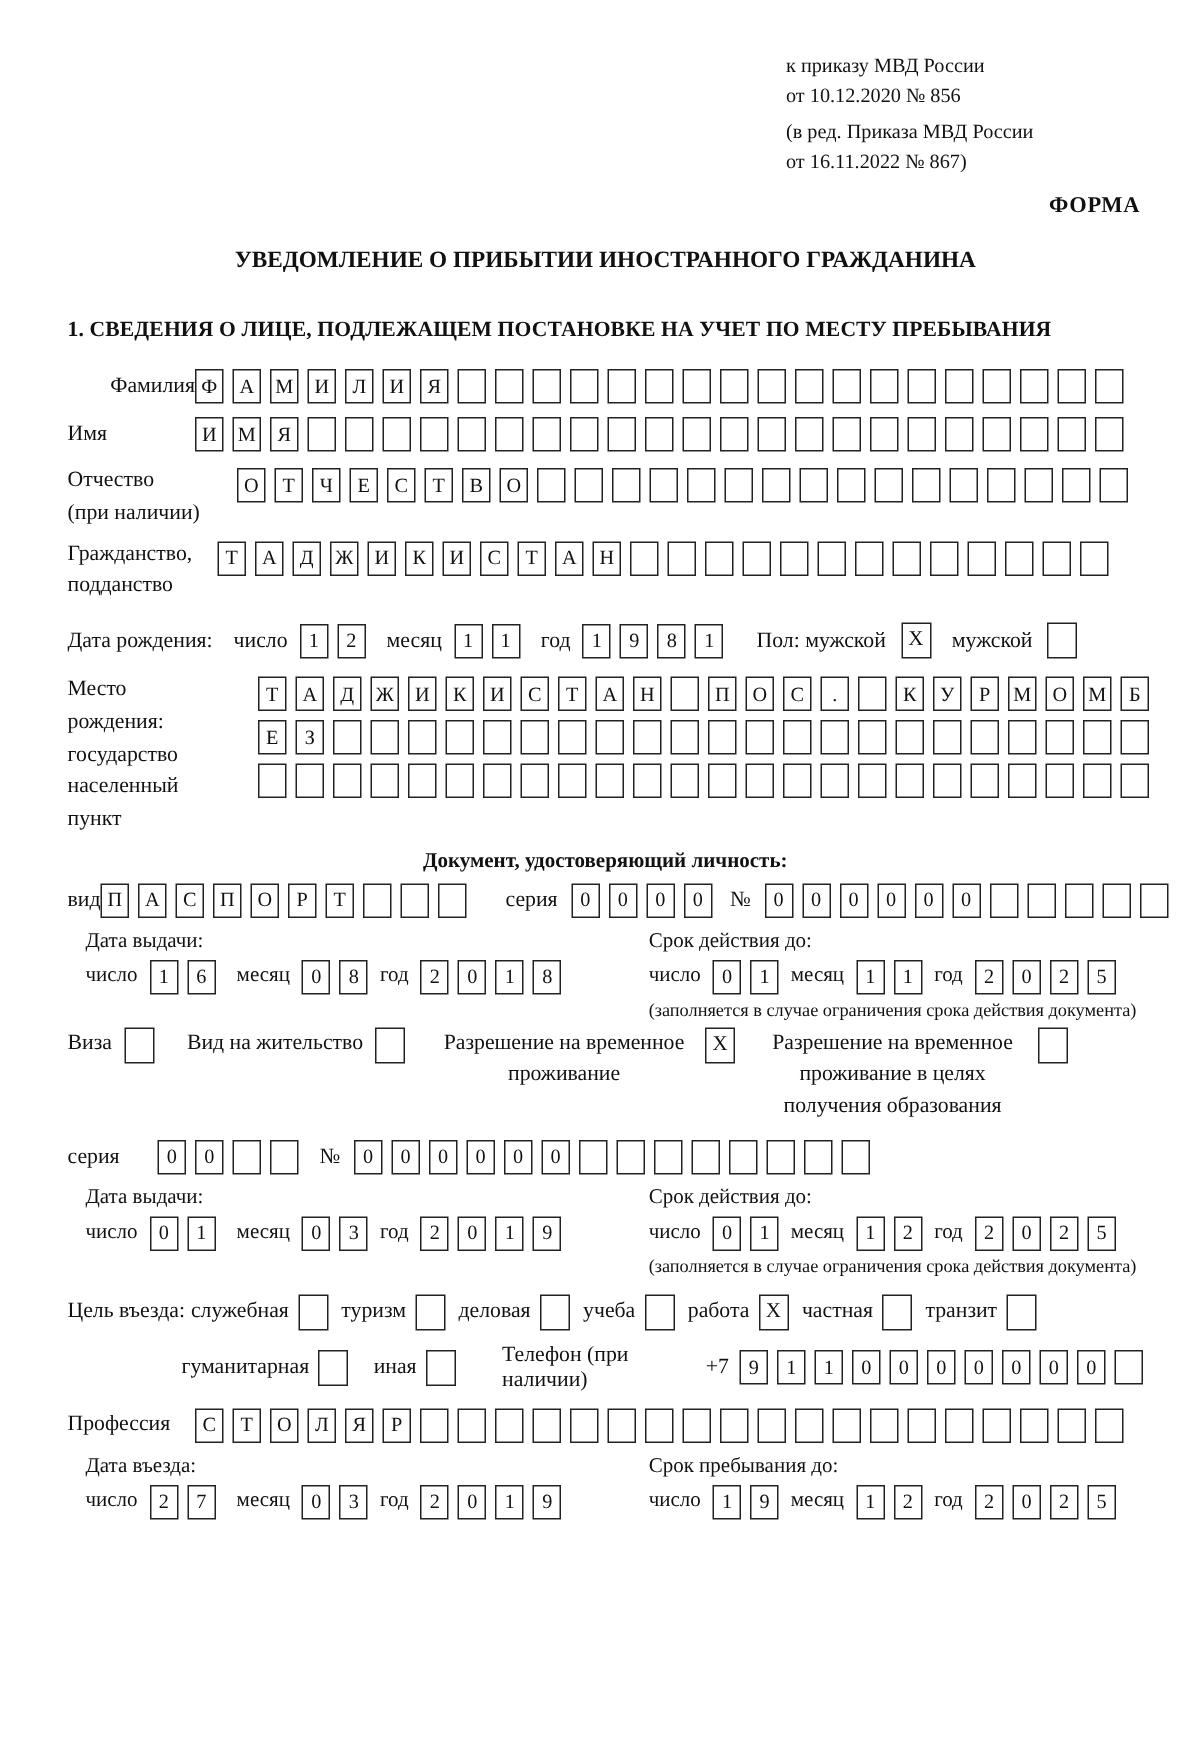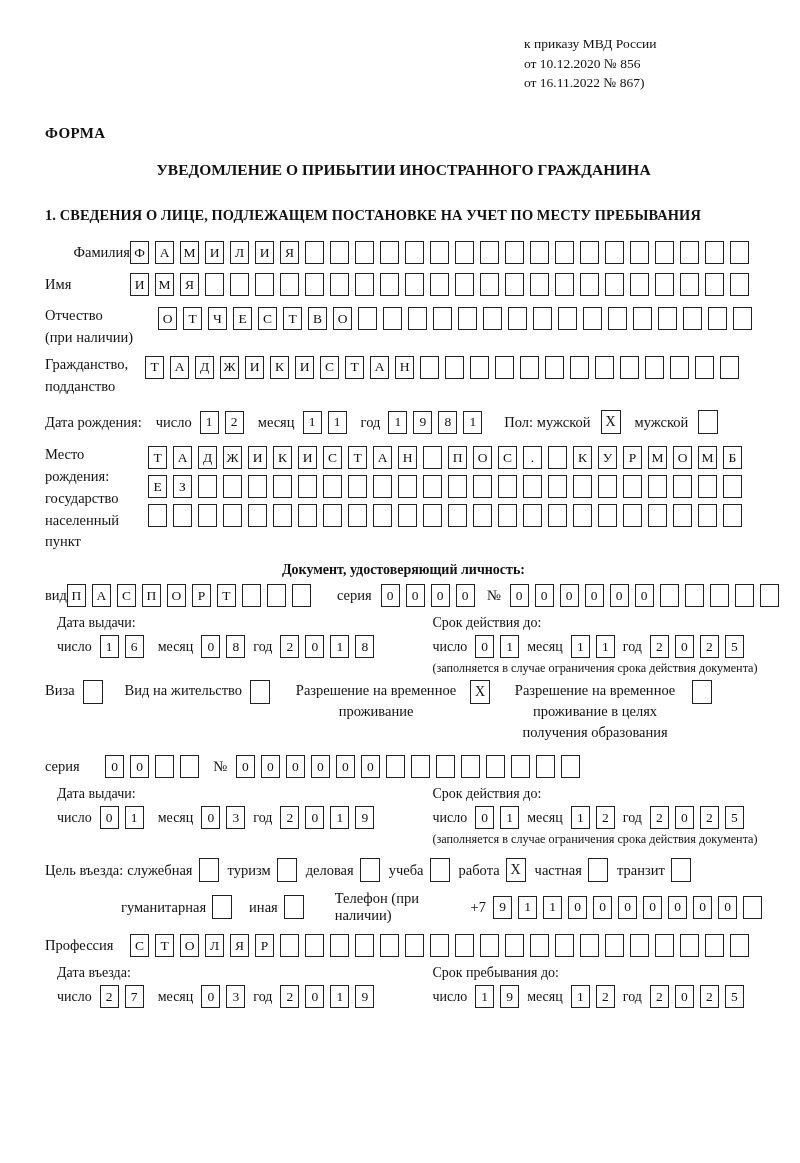--- a/index.html
+++ b/index.html
@@ -6,21 +6,21 @@
   .page{
     position:relative;width:800px;height:1163px;box-sizing:border-box;
     padding:34px 38px 16px 45px;
     font-family:"Liberation Serif","DejaVu Serif",serif;color:#111;
     overflow:hidden;background:#fff;
   }
   
   .hdr{display:flex;justify-content:flex-end;}
   .hdr-block{width:238px;font-size:13.5px;line-height:1.45;}
   .hdr-block .l4{margin-top:5px;}
-  .forma{font-weight:bold;font-size:15px;margin-top:32px;padding-right:2px;letter-spacing:.4px;}
+  .forma{text-align:right;font-weight:bold;font-size:15px;margin-top:12px;padding-right:2px;letter-spacing:.4px;}
   
   .title{text-align:center;font-weight:bold;font-size:15.5px;line-height:1.6;margin-top:16px;}
   .blank-line{display:inline-block;width:56px;border-bottom:2px solid #3a3a3a;margin-left:10px;}
   .sec-h{font-weight:bold;font-size:14.4px;margin-top:25px;letter-spacing:.1px;}
   
   .row{display:flex;align-items:center;margin-top:7px;}
   .row-top{align-items:flex-start;}
   .lbl{font-size:14.5px;flex-shrink:0;line-height:1.5;}
   .w85{width:85px;} .w113{width:113px;} .w100{width:100px;} .w103{width:103px;}
   .cells{display:flex;gap:6px;flex-shrink:0;}
@@ -76,20 +76,21 @@
 </style>
 </head>
 <body>
 
 <div class="page">
 
   <div class="hdr">
     <div class="hdr-block">
       <div>к приказу МВД России</div>
       <div>от 10.12.2020 № 856</div>
+      <div class="l4">(в ред. Приказа МВД России</div>
       <div>от 16.11.2022 № 867)</div>
     </div>
   </div>
   <div class="forma">ФОРМА</div>
 
   <div class="title">
     <div>УВЕДОМЛЕНИЕ О ПРИБЫТИИ ИНОСТРАННОГО ГРАЖДАНИНА</div>
   </div>
 
   <div class="sec-h">1. СВЕДЕНИЯ О ЛИЦЕ, ПОДЛЕЖАЩЕМ ПОСТАНОВКЕ НА УЧЕТ ПО МЕСТУ ПРЕБЫВАНИЯ</div>
@@ -240,21 +241,21 @@
         <span class="cell">9</span>
         <span class="cell">8</span>
         <span class="cell">1</span>
       </span>
     <span class="sex"><span>Пол:</span>&nbsp;<span>мужской</span></span>
     <span class="checkbox sexbox">X</span>
     <span>мужской</span>
     <span class="checkbox sexbox"></span>
   </div>
 
-  <div class="row row-top" style="margin-top:10px;">
+  <div class="row row-top" style="margin-top:10px;gap:24px;">
     <span class="lbl w103">
       <span style="display:block">Место рождения:</span>
       <span style="display:block">государство</span>
       <span style="display:block">населенный пункт</span>
     </span>
     <span class="stack" style="margin-top:2px;">
       <span class="cells">
           <span class="cell">Т</span>
           <span class="cell">А</span>
           <span class="cell">Д</span>

